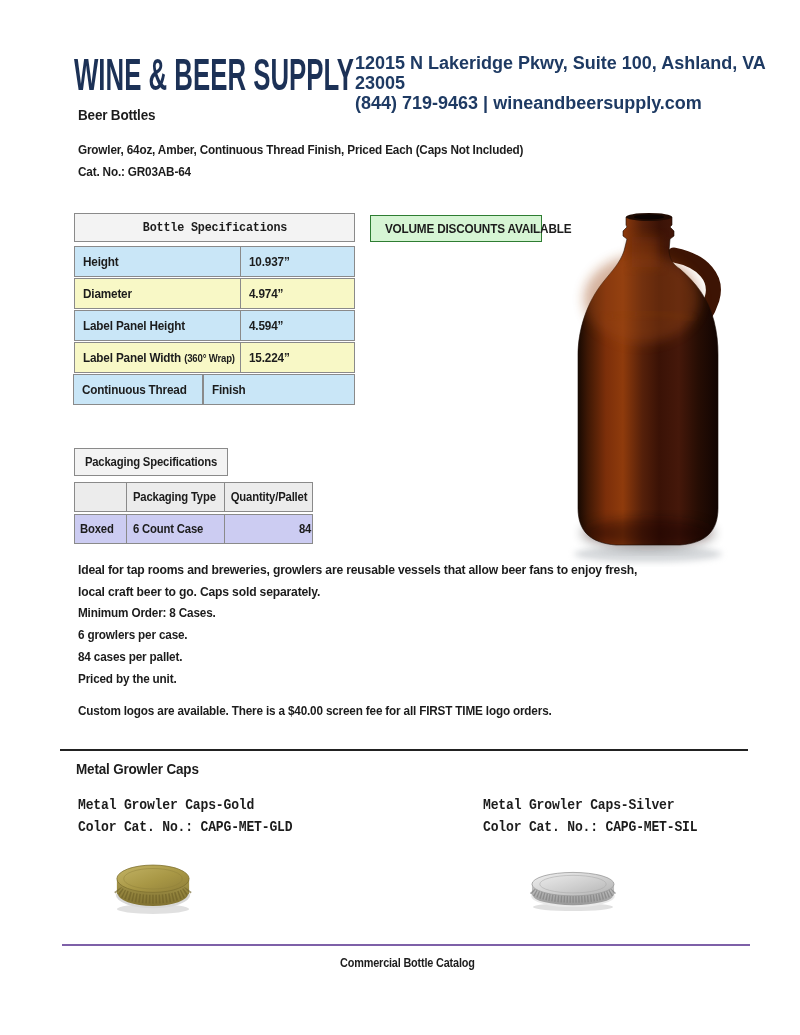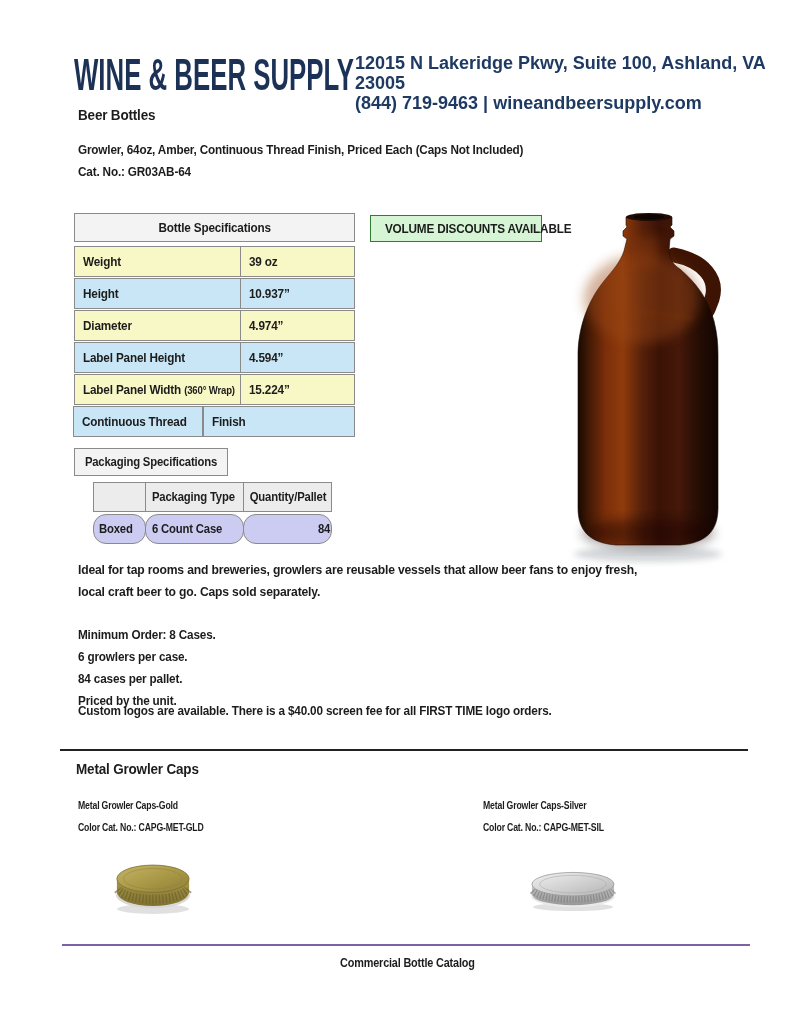--- a/index.html
+++ b/index.html
@@ -14,52 +14,52 @@
 
   .brand{left:74px;top:50px;font-size:43px;font-weight:bold;color:var(--brand-navy,#1c3156);
          white-space:nowrap;transform:scale(0.60,1.02);transform-origin:left top;letter-spacing:0;}
   .address{left:355px;top:53px;font-size:18px;font-weight:bold;line-height:20px;
            color:var(--address-navy,#1e3a63);}
   .category{left:78px;top:106px;font-size:15.5px;}
   .prod{left:78px;top:139px;font-size:13.5px;line-height:22px;}
 
   .spec{left:74px;top:213px;width:281px;font-size:13.5px;}
   .spec-title{height:27px;line-height:27px;text-align:center;background:var(--header-gray,#f3f3f3);
-              border:1px solid var(--table-border,#8a8a8a);margin-bottom:4px;}
+              border:1px solid var(--table-border,#8a8a8a);margin-bottom:4px;font-family:Liberation Mono, monospace;}
   .srow{display:flex;margin-bottom:1px;}
   .cell{border:1px solid var(--table-border,#8a8a8a);height:29px;line-height:29px;overflow:visible;}
   .s-label{width:157px;padding-left:8px;}
   .s-value{flex:1;padding-left:8px;margin-left:-1px;}
   .ry .cell{background:var(--row-yellow,#f8f8c6);}
   .rb .cell{background:var(--row-blue,#c9e6f7);}
   .note{font-size:11px;}
 
   .badge{left:370px;top:215px;width:170px;height:25px;line-height:25px;text-align:center;
          background:var(--badge-green-bg,#d6f5d4);border:1px solid var(--badge-green-border,#2e7d32);
          font-size:13.5px;}
 
   .pkg-title{left:74px;top:448px;width:152px;height:26px;line-height:26px;text-align:center;
              background:var(--header-gray,#f3f3f3);border:1px solid var(--table-border,#8a8a8a);
              font-size:13px;}
-  .pkg{left:74px;top:482px;font-size:13px;margin-left:19px;}
+  .pkg{left:74px;top:482px;font-size:13px;}
   .prow{display:flex;margin-bottom:2px;}
   .pcell{border:1px solid var(--table-border,#8a8a8a);height:28px;line-height:28px;}
   .c0{width:46px;padding-left:5px;}
   .c1{width:91px;padding-left:6px;margin-left:-1px;}
   .c2{width:87px;text-align:right;margin-left:-1px;}
   .phead .pcell{background:var(--head-row-gray,#ececec);}
-  .pdata .pcell{background:var(--row-lavender,#ccccf2);border-radius:13px;}
+  .pdata .pcell{background:var(--row-lavender,#ccccf2);}
 
   .para{left:78px;top:559px;width:648px;font-size:13.5px;line-height:22px;letter-spacing:-0.2px;}
-  .orders{left:78px;top:624px;font-size:13.5px;line-height:22px;}
+  .orders{left:78px;top:602px;font-size:13.5px;line-height:22px;}
   .custom{left:78px;top:703px;font-size:13.5px;}
 
   .divider{left:60px;top:749px;width:688px;height:2px;background:var(--divider-dark,#222222);}
   .caps-head{left:76px;top:760px;font-size:15.5px;}
-  .capcol{top:795px;font-size:10px;line-height:22px;}
+  .capcol{top:795px;font-size:15px;line-height:22px;font-family:Liberation Mono, monospace;}
   .capcol.gold{left:78px;}
   .capcol.silver{left:483px;}
 
   .purple-line{left:62px;top:944px;width:688px;height:2px;background:var(--footer-purple,#7e60a8);}
   .footer{left:0;top:956px;width:814px;text-align:center;font-size:12.5px;}
 </style>
 </head>
 <body>
 
 <div class="page">
@@ -71,24 +71,20 @@
   </div>
 
   <div class="abs category g"><span class="t">Beer Bottles</span></div>
   <div class="abs prod g">
     <div><span class="t">Growler, 64oz, Amber, Continuous Thread Finish, Priced Each (Caps Not Included)</span></div>
     <div><span class="t">Cat. No.: GR03AB-64</span></div>
   </div>
 
   <div class="abs spec g">
     <div class="spec-title"><span class="tc">Bottle Specifications</span></div>
-    <div class="srow ry">
-      <div class="cell s-label"><span class="t">Weight</span></div>
-      <div class="cell s-value"><span class="t">39 oz</span></div>
-    </div>
     <div class="srow rb">
       <div class="cell s-label"><span class="t">Height</span></div>
       <div class="cell s-value"><span class="t">10.937”</span></div>
     </div>
     <div class="srow ry">
       <div class="cell s-label"><span class="t">Diameter</span></div>
       <div class="cell s-value"><span class="t">4.974”</span></div>
     </div>
     <div class="srow rb">
       <div class="cell s-label"><span class="t">Label Panel Height</span></div>

